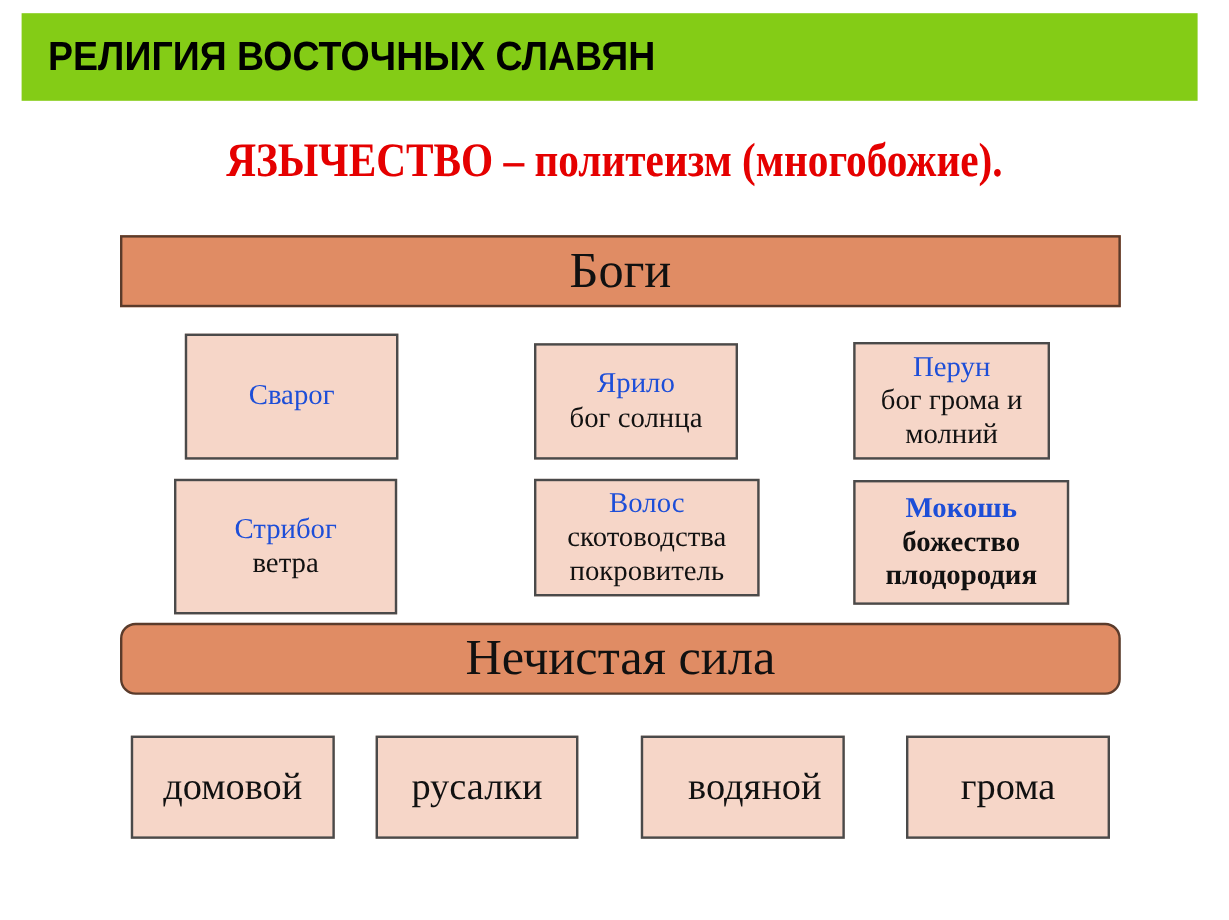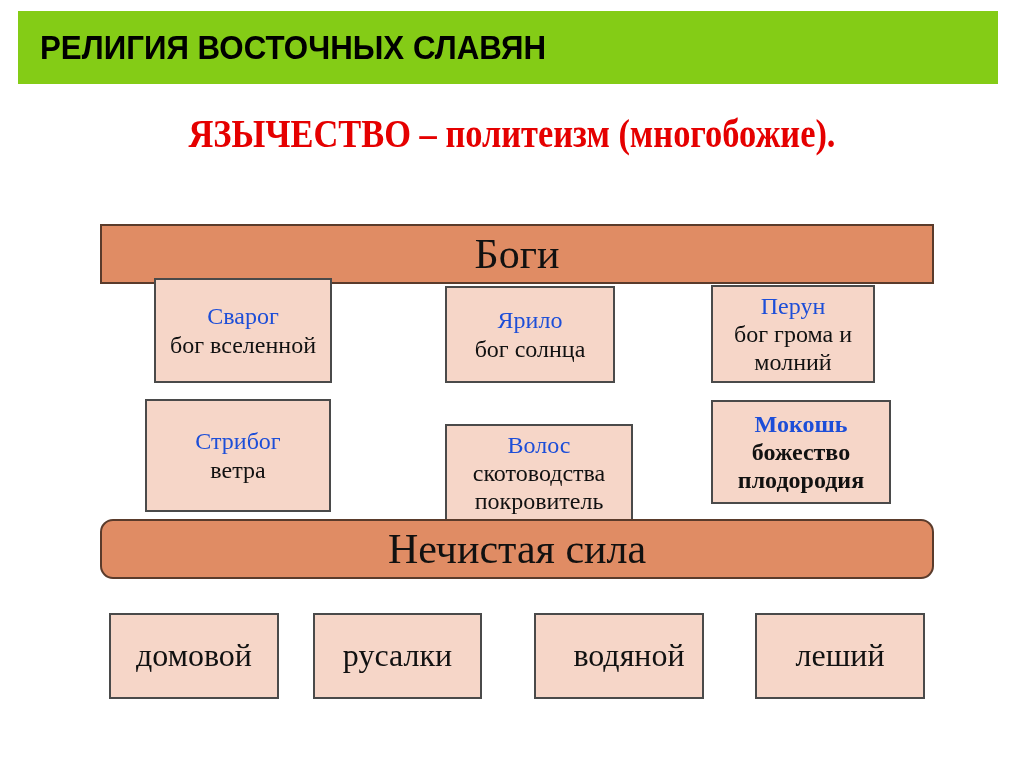--- a/index.html
+++ b/index.html
@@ -22,21 +22,21 @@
       font-family: "Liberation Serif", serif; font-weight: bold;
       font-size: 40px; color: #e50000;
       transform: scaleX(0.86); transform-origin: 512px 0;
     }
     .band {
       position: absolute; left: 100px; width: 834px; height: 60px;
       background: #e08c64; border: 2px solid #5a3b2b; box-sizing: border-box;
       display: flex; align-items: center; justify-content: center;
       font-family: "Liberation Serif", serif; font-size: 42px; color: #111;
     }
-    .band.gods { top: 224px; }
+    .band.gods { top: 196px; }
     .band.evil { top: 519px; border-radius: 13px; }
     .box {
       position: absolute; background: #f6d6c8; border: 2px solid #4a4a4a;
       box-sizing: border-box;
       display: flex; flex-direction: column; align-items: center; justify-content: center;
       font-family: "Liberation Serif", serif; text-align: center; line-height: 1.18;
     }
     .box .name { color: #1d4ed8; font-size: 24px; }
     .box .desc { color: #111; font-size: 24px; }
     .spirit { font-size: 32px; color: #111; }
@@ -47,40 +47,39 @@
 <div class="title-bar">
   <span class="title-text">РЕЛИГИЯ ВОСТОЧНЫХ СЛАВЯН</span>
 </div>
 
 <div class="subtitle">ЯЗЫЧЕСТВО – политеизм (многобожие).</div>
 
 <div class="band gods">Боги</div>
 
 <div class="box" style="left:154px; top:278px; width:178px; height:105px;">
   <span class="name">Сварог</span>
-  <span class="desc">бог вселенной</span>
 </div>
 
 <div class="box" style="left:445px; top:286px; width:170px; height:97px;">
   <span class="name">Ярило</span>
   <span class="desc">бог солнца</span>
 </div>
 
 <div class="box" style="left:711px; top:285px; width:164px; height:98px;">
   <span class="name">Перун</span>
   <span class="desc">бог грома и</span>
   <span class="desc">молний</span>
 </div>
 
 <div class="box" style="left:145px; top:399px; width:186px; height:113px;">
   <span class="name">Стрибог</span>
   <span class="desc">ветра</span>
 </div>
 
-<div class="box" style="left:445px; top:399px; width:188px; height:98px;margin-top:25px;">
+<div class="box" style="left:445px; top:399px; width:188px; height:98px;">
   <span class="name">Волос</span>
   <span class="desc">скотоводства</span>
   <span class="desc">покровитель</span>
 </div>
 
 <div class="box" style="left:711px; top:400px; width:180px; height:104px;font-weight:bold;">
   <span class="name">Мокошь</span>
   <span class="desc">божество</span>
   <span class="desc">плодородия</span>
 </div>
@@ -90,14 +89,14 @@
 <div class="box" style="left:109px; top:613px; width:170px; height:86px;">
   <span class="spirit">домовой</span>
 </div>
 <div class="box" style="left:313px; top:613px; width:169px; height:86px;">
   <span class="spirit">русалки</span>
 </div>
 <div class="box" style="left:534px; top:613px; width:170px; height:86px;padding-left:20px;">
   <span class="spirit">водяной</span>
 </div>
 <div class="box" style="left:755px; top:613px; width:170px; height:86px;">
-  <span class="spirit">леший</span>
+  <span class="spirit">грома</span>
 </div>
 
 </body></html>

